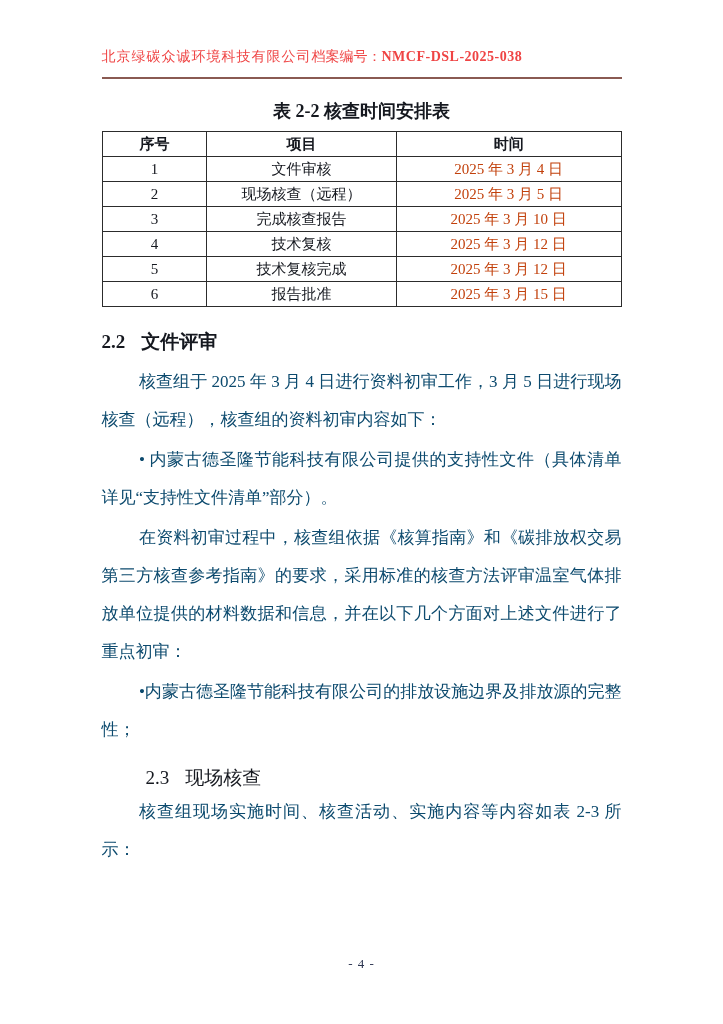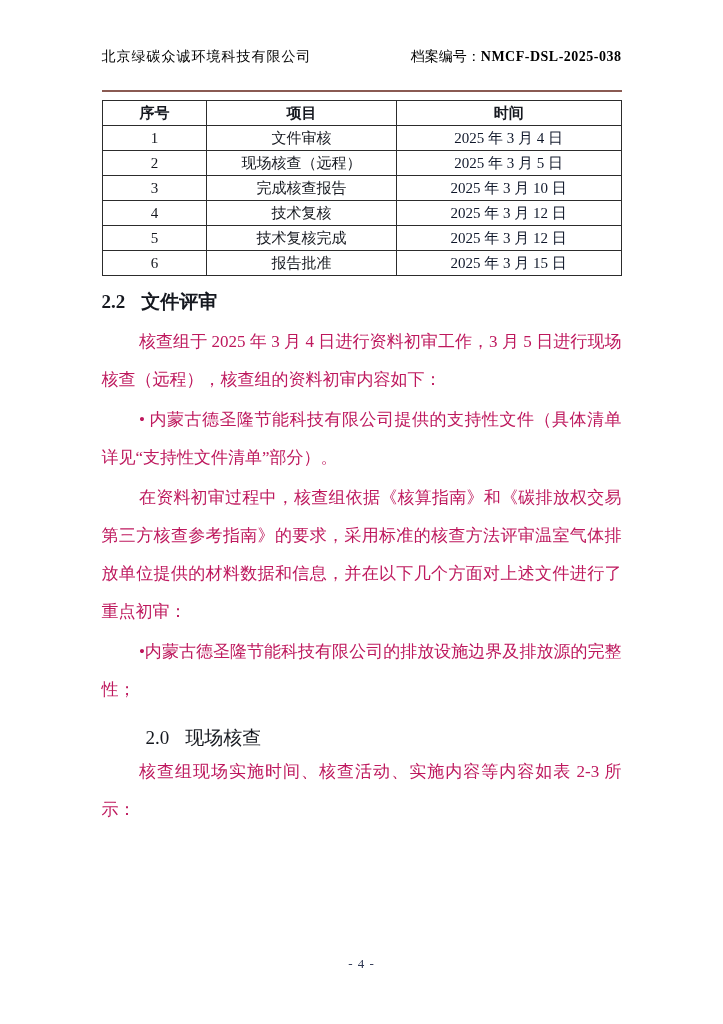--- a/index.html
+++ b/index.html
@@ -17,26 +17,26 @@
     overflow: hidden;
     color: #1e2433;
   }
   .content {
     width: 520px;
     margin: 0 auto;
   }
   
   .doc-header {
     display: flex;
-    justify-content: space-between;
+    justify-content: flex-start;
     align-items: flex-end;
     padding-top: 48px;
-    padding-bottom: 24px;
+    padding-bottom: 11px;
     border-bottom: 2px solid #8a5a52;
-    color: #000000;
+    color: #ef4444;
     font-size: 14px;
   }
   .doc-header .company {
     letter-spacing: 1px;
   }
   .doc-header .file-no-wrap {
     display: flex;
     align-items: baseline;
   }
   .doc-header .file-no {
@@ -64,39 +64,39 @@
     text-align: center;
     vertical-align: middle;
     font-size: 15px;
     padding: 0 2px;
     color: #15181f;
   }
   table.schedule th { font-weight: bold; }
   table.schedule col.c1 { width: 20.2%; }
   table.schedule col.c2 { width: 36.5%; }
   table.schedule col.c3 { width: 43.3%; }
-  table.schedule td.date { color: #0f172a; }
+  table.schedule td.date { color: #c2410c; }
   
   .sec-heading {
-    margin-top: 13px;
+    margin-top: 22px;
     font-size: 19px;
     color: #15181f;
   }
   .sec-heading.bold { font-weight: bold; }
   .sec-heading.indented { margin-left: 44px; margin-top: 16px; }
   .sec-heading .sec-num { display: inline-block; margin-right: 16px; }
   p.body-para {
     margin: 0;
     margin-top: 2px;
     font-size: 17px;
     line-height: 38px;
     text-align: justify;
     text-justify: inter-character;
     text-indent: 2.2em;
-    color: #be185d;
+    color: #0c4a6e;
   }
   p.body-para.first { margin-top: 8px; }
   
   .doc-footer {
     position: absolute;
     bottom: 52px;
     left: 0;
     width: 100%;
     text-align: center;
     font-size: 13px;
@@ -111,20 +111,21 @@
   <div class="content">
 
     <div class="doc-header">
       <span class="company">北京绿碳众诚环境科技有限公司</span>
       <span class="file-no-wrap">
         <span>档案编号：</span>
         <span class="file-no">NMCF-DSL-2025-038</span>
       </span>
     </div>
 
+    <div class="table-title">表 2-2  核查时间安排表</div>
 
     <table class="schedule">
       <colgroup>
           <col class="c1">
           <col class="c2">
           <col class="c3">
         </colgroup>
       <thead>
         <tr>
           <th>序号</th>
@@ -169,21 +170,21 @@
     <div class="sec-heading bold">
       <span class="sec-num">2.2</span><span>文件评审</span>
     </div>
 
     <p class="body-para first">核查组于 2025 年 3 月 4 日进行资料初审工作，3 月 5 日进行现场核查（远程），核查组的资料初审内容如下：</p>
     <p class="body-para">•  内蒙古德圣隆节能科技有限公司提供的支持性文件（具体清单详见“支持性文件清单”部分）。</p>
     <p class="body-para">在资料初审过程中，核查组依据《核算指南》和《碳排放权交易第三方核查参考指南》的要求，采用标准的核查方法评审温室气体排放单位提供的材料数据和信息，并在以下几个方面对上述文件进行了重点初审：</p>
     <p class="body-para">•内蒙古德圣隆节能科技有限公司的排放设施边界及排放源的完整性；</p>
 
     <div class="sec-heading indented">
-      <span class="sec-num">2.0</span><span>现场核查</span>
+      <span class="sec-num">2.3</span><span>现场核查</span>
     </div>
 
     <p class="body-para">核查组现场实施时间、核查活动、实施内容等内容如表 2-3 所示：</p>
 
   </div>
 
   <div class="doc-footer">- 4 -</div>
 </div>
 
 </body></html>

